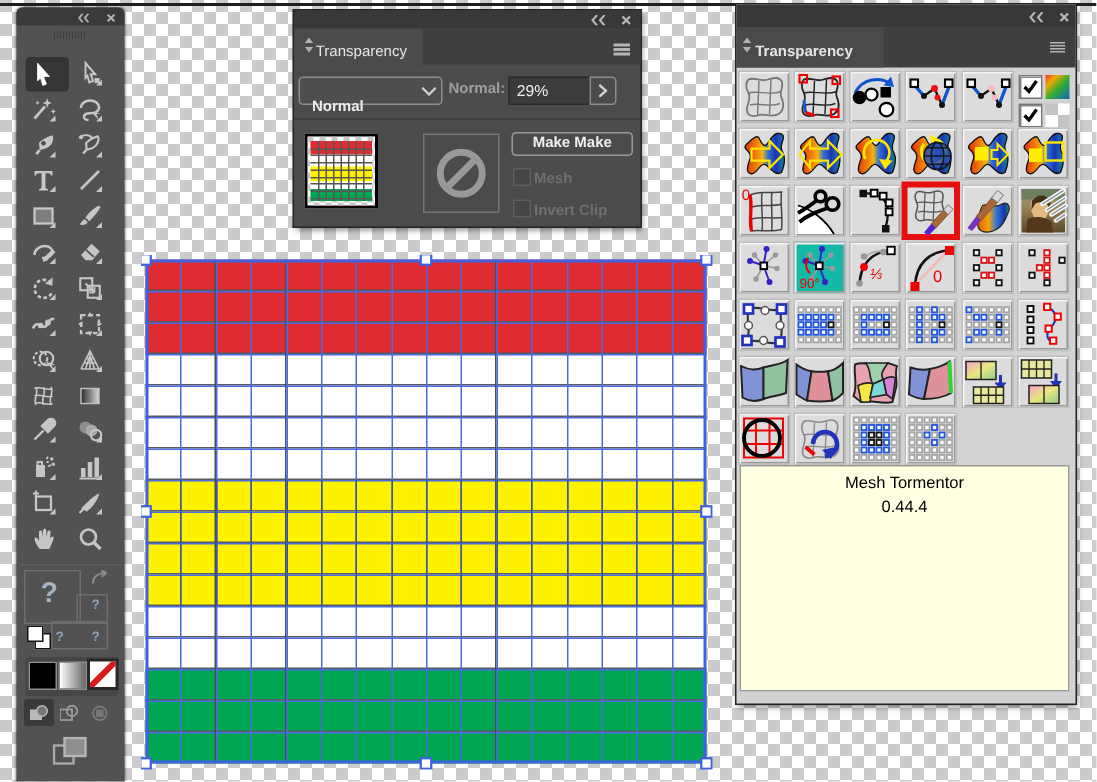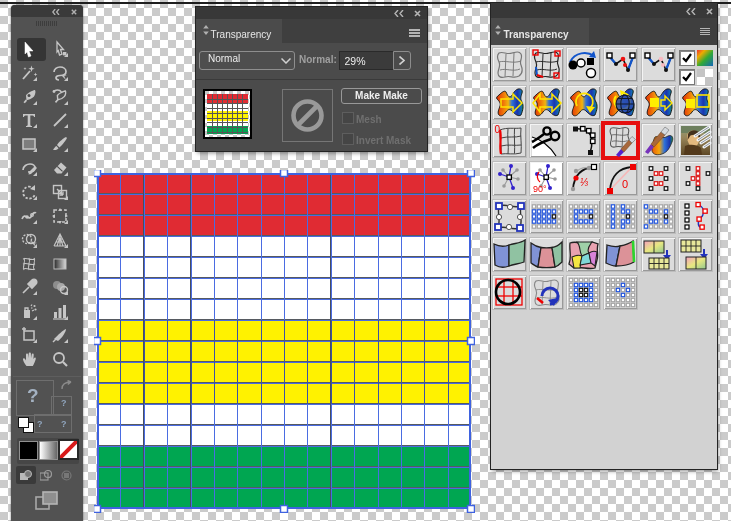--- a/index.html
+++ b/index.html
@@ -368,21 +368,21 @@
 
   <div class="abs" style="left:0;top:12px;width:231px;height:24px;background:#3f3f3f"></div>
   <div class="abs" style="left:0;top:12px;width:86px;height:24px;background:#4b4b4b"></div>
   <svg class="abs" style="left:7px;top:18px" width="6" height="10" viewBox="0 0 6 10">
     <path d="M3 0L5.8 3.6H0.2Z M3 10L5.8 6.4H0.2Z" fill="#b0b0b0"></path>
   </svg>
   <div class="abs" style="left:14.5px;top:22px;color:#e6e6e6;font-size:10px;font-weight:normal">Transparency</div>
   <div class="abs" style="left:212.5px;top:22px;width:11px;height:1.5px;background:#b5b5b5;box-shadow:0 3px #b5b5b5,0 6px #b5b5b5"></div>
 
   <div class="abs" style="left:3px;top:43.5px;width:94px;height:17px;background:#4e4e4e;border:1px solid #8e8e8e;border-radius:3px">
-    <div class="abs" style="left:8px;top:1px;color:#ededed;font-size:10px;font-weight:normal">Normal</div>
+    <div class="abs" style="left:8px;top:14px;color:#ededed;font-size:10px;font-weight:bold">Normal</div>
     <svg class="abs" style="left:81px;top:6px" width="10" height="6" viewBox="0 0 10 6">
         <path d="M0.5 0.5L5 5L9.5 0.5" stroke="#d0d0d0" stroke-width="1.5" fill="none"></path>
       </svg>
   </div>
   <div class="abs" style="left:103px;top:47px;color:#9f9f9f;font-size:10px;font-weight:bold">Normal:</div>
   <div class="abs" style="left:142.5px;top:43.5px;width:53px;height:17px;background:#3b3b3b;border:1px solid #2a2a2a">
     <div class="abs" style="left:5px;top:3px;color:#ededed;font-size:10.5px">29%</div>
   </div>
   <div class="abs" style="left:196.5px;top:43.5px;width:16px;height:17px;border:1px solid #8c8c8c;border-radius:0 3px 3px 0">
     <svg class="abs" style="left:5px;top:4px" width="6" height="9" viewBox="0 0 6 9">
@@ -493,21 +493,21 @@
     <svg class="abs" style="left:8px;top:9px" width="33" height="33" viewBox="0 0 33 33">
       <circle cx="16.5" cy="16.5" r="14" stroke="#999999" stroke-width="4.6" fill="none"></circle>
       <line x1="7" y1="26" x2="26" y2="7" stroke="#999999" stroke-width="4.6"></line>
     </svg>
   </div>
 
   <div class="abs" style="left:145px;top:81px;width:79px;height:14px;border:1px solid #989898;border-radius:3px;color:#efefef;font-size:10px;font-weight:bold;text-align:center;line-height:14px">Make Make</div>
   <div class="abs" style="left:146px;top:105px;width:10px;height:10px;border:1px solid #5e5e5e;background:#454545"></div>
   <div class="abs" style="left:160px;top:107px;color:#6f6f6f;font-size:10px;font-weight:bold">Mesh</div>
   <div class="abs" style="left:146px;top:125.5px;width:10px;height:10px;border:1px solid #5e5e5e;background:#454545"></div>
-  <div class="abs" style="left:160px;top:127.5px;color:#6f6f6f;font-size:10px;font-weight:bold">Invert Mask</div>
+  <div class="abs" style="left:160px;top:127.5px;color:#6f6f6f;font-size:10px;font-weight:bold">Invert Clip</div>
 </div>
 
 <div id="mpanel" class="abs" style="left:491px;top:3px;width:226px;height:466px;background:#d2d2d2;box-shadow:0 0 0 1px #232323,1px 2px 4px rgba(0,0,0,.45)">
   <div class="abs" style="left:0;top:0;width:226px;height:15px;background:#383838"></div>
   <svg class="abs" style="left:195px;top:5px" width="10" height="7" viewBox="0 0 10 7">
     <path d="M4 0L1 3.5L4 7M9 0L6 3.5L9 7" stroke="#b5b5b5" stroke-width="1.4" fill="none"></path>
   </svg>
   <svg class="abs" style="left:215px;top:5px" width="7" height="7" viewBox="0 0 7 7">
     <path d="M1 1L6 6M6 1L1 6" stroke="#b5b5b5" stroke-width="1.6"></path>
   </svg>
@@ -794,21 +794,21 @@
           <circle cx="24" cy="8" r="1.8" fill="#9a9a9a"></circle>
           <circle cx="25" cy="17" r="1.8" fill="#9a9a9a"></circle>
           <circle cx="11" cy="24" r="1.8" fill="#9a9a9a"></circle>
           <circle cx="10" cy="8" r="1.8" fill="#9a9a9a"></circle>
           <circle cx="7" cy="12" r="2" fill="#3322cc"></circle>
           <circle cx="18" cy="4" r="2" fill="#3322cc"></circle>
           <circle cx="20" cy="26" r="2" fill="#3322cc"></circle>
           <rect x="14" y="13" width="4.4" height="4.4" fill="#fff" stroke="#000" stroke-width="1.3"></rect>
         </svg>
       </div>
-      <div class="abs" style="left: 37.5px; top: 117px; width: 35px; height: 35px; background: #ffffff; box-shadow: rgb(244, 244, 244) 1px 1px 0px inset, rgb(153, 153, 153) -1px -1px 0px inset; border: 1px solid rgb(189, 189, 189); box-sizing: border-box;">
+      <div class="abs" style="left: 37.5px; top: 117px; width: 35px; height: 35px; background: #14b8a6; box-shadow: rgb(244, 244, 244) 1px 1px 0px inset, rgb(153, 153, 153) -1px -1px 0px inset; border: 1px solid rgb(189, 189, 189); box-sizing: border-box;">
         <svg width="33" height="33" viewBox="0 0 33 33">
           <g stroke="#9a9a9a" stroke-width="1.1">
             <line x1="16" y1="15" x2="24" y2="8"></line>
             <line x1="16" y1="15" x2="25" y2="17"></line>
             <line x1="16" y1="15" x2="11" y2="24"></line>
             <line x1="16" y1="15" x2="10" y2="8"></line>
           </g>
           <g stroke="#3322cc" stroke-width="1.3">
             <line x1="16" y1="15" x2="7" y2="12"></line>
             <line x1="16" y1="15" x2="18" y2="4"></line>
@@ -1199,13 +1199,17 @@
           <rect x="2.3" y="27.3" width="3.4" height="3.4" fill="#fff" stroke="#a6a6a6" stroke-width="1.2"></rect>
           <rect x="7.3" y="27.3" width="3.4" height="3.4" fill="#fff" stroke="#a6a6a6" stroke-width="1.2"></rect>
           <rect x="12.3" y="27.3" width="3.4" height="3.4" fill="#fff" stroke="#a6a6a6" stroke-width="1.2"></rect>
           <rect x="17.3" y="27.3" width="3.4" height="3.4" fill="#fff" stroke="#a6a6a6" stroke-width="1.2"></rect>
           <rect x="22.3" y="27.3" width="3.4" height="3.4" fill="#fff" stroke="#a6a6a6" stroke-width="1.2"></rect>
           <rect x="27.3" y="27.3" width="3.4" height="3.4" fill="#fff" stroke="#a6a6a6" stroke-width="1.2"></rect>
         </svg>
       </div>
     </div>
 
+  <div class="abs" style="left:2px;top:307px;width:220px;height:151px;background:#ffffe1;border:1px solid #9a9a9a;text-align:center;color:#000;box-sizing:border-box">
+    <div style="margin-top:5px;font-size:11px">Mesh Tormentor</div>
+    <div style="font-size:11px;margin-top:4px">0.44.4</div>
+  </div>
 </div>
 
 </body></html>

